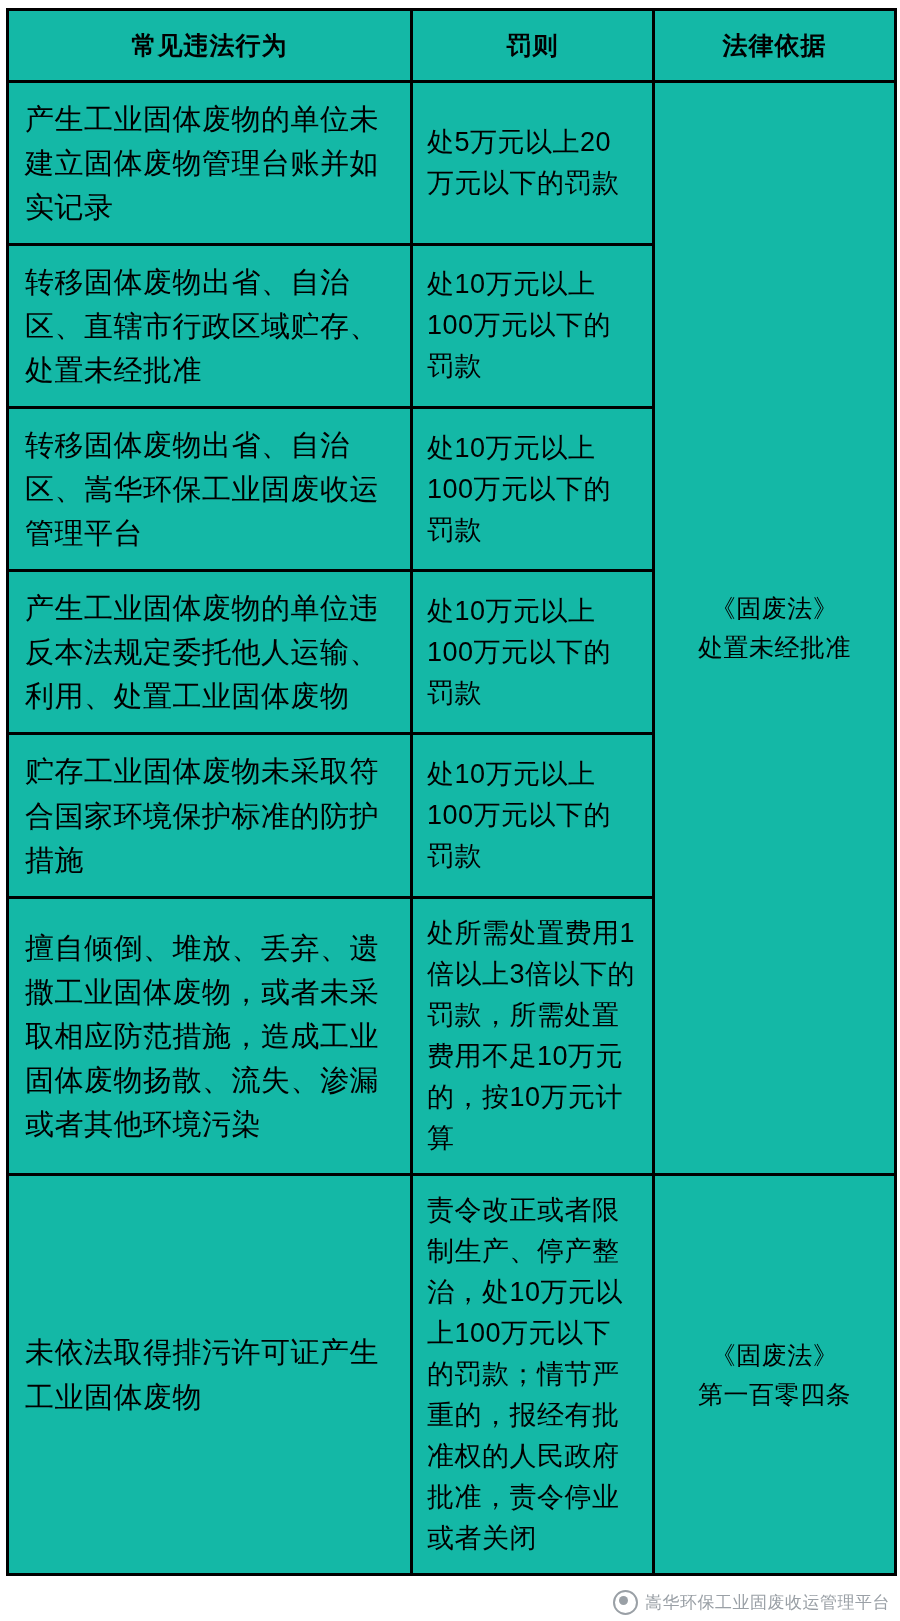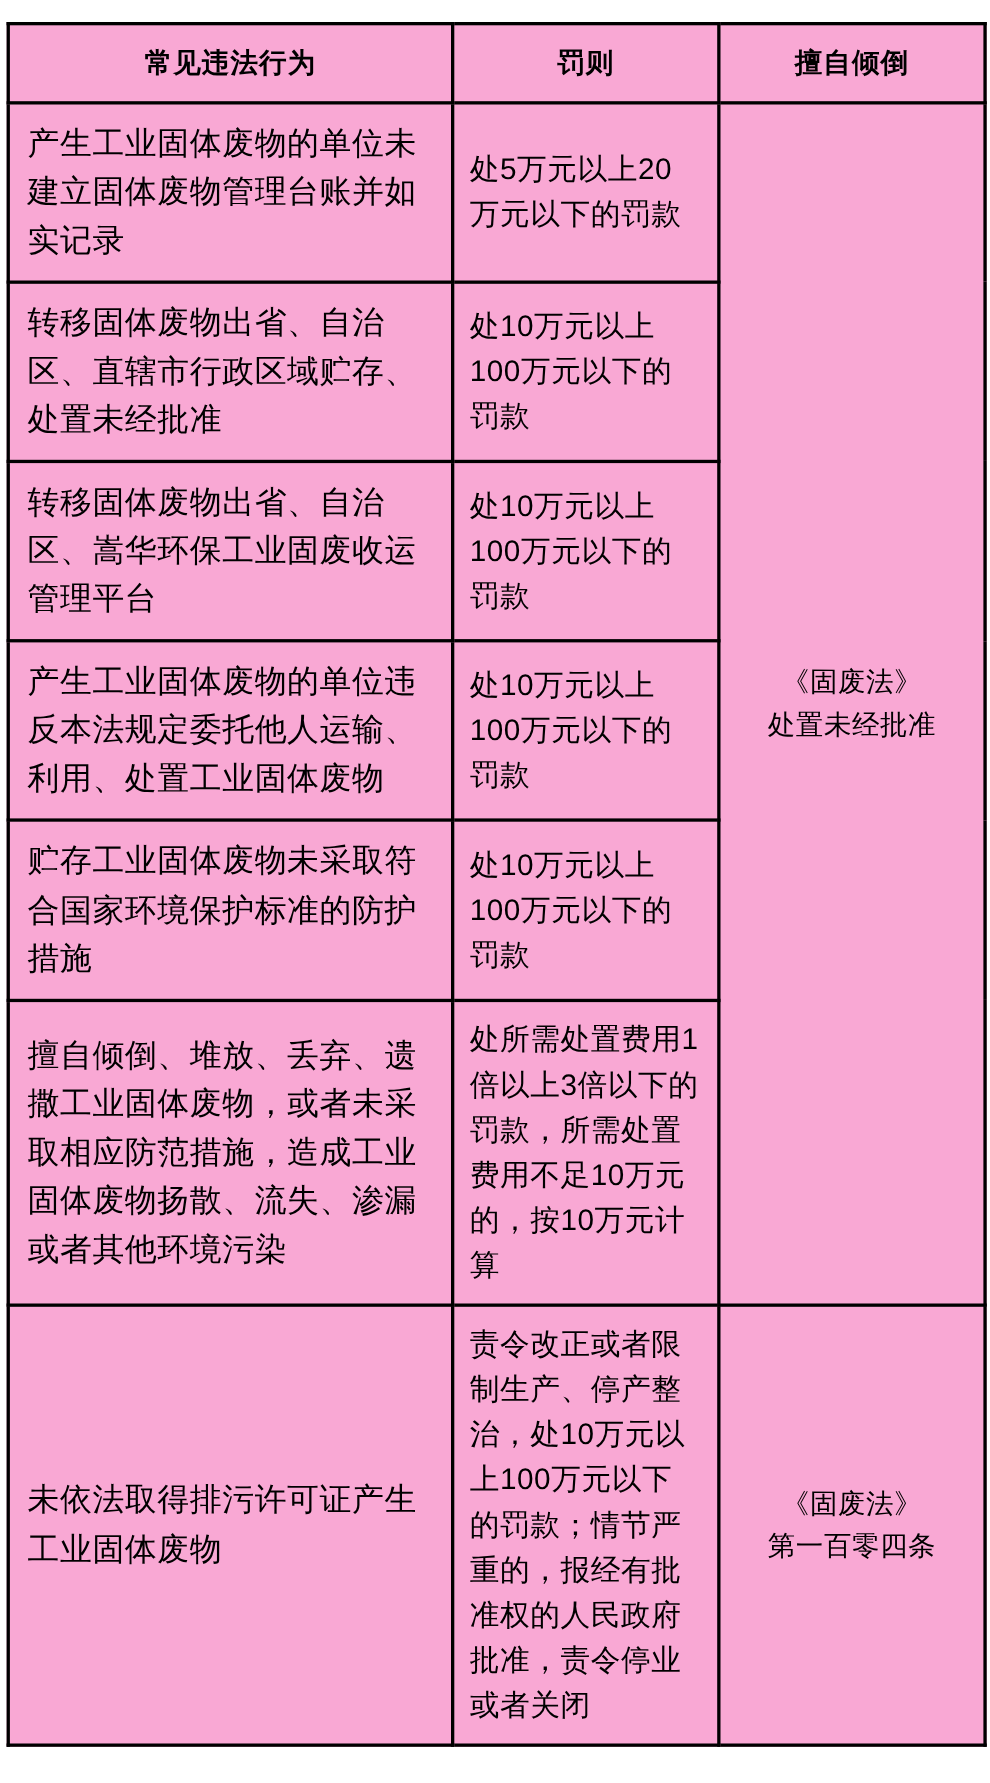--- a/index.html
+++ b/index.html
@@ -18,22 +18,22 @@
     width: 900px;
     height: 1621px;
     position: relative;
     box-sizing: border-box;
     padding: 8px 6px 0 6px;
   }
   table.law-table {
     border-collapse: collapse;
     table-layout: fixed;
     width: 888px;
-    margin: 12px auto;
-    background: #f9a8d4;
+    margin: 0 auto;
+    background: #14b8a6;
   }
   table.law-table col.c1 { width: 404px; }
   table.law-table col.c2 { width: 242px; }
   table.law-table col.c3 { width: 242px; }
 
   table.law-table th,
   table.law-table td {
     border: 3px solid #000000;
     vertical-align: middle;
     box-sizing: border-box;
@@ -109,21 +109,21 @@
   <table class="law-table">
     <colgroup>
       <col class="c1">
       <col class="c2">
       <col class="c3">
     </colgroup>
     <thead>
       <tr>
         <th>常见违法行为</th>
         <th>罚则</th>
-        <th>擅自倾倒</th>
+        <th>法律依据</th>
       </tr>
     </thead>
     <tbody>
       <tr>
         <td class="behavior">产生工业固体废物的单位未建立固体废物管理台账并如实记录</td>
         <td class="penalty">处5万元以上20万元以下的罚款</td>
         <td class="basis" rowspan="6">
           <span class="line">《固废法》</span>
           <span class="line">处置未经批准</span>
         </td>
@@ -152,14 +152,18 @@
         <td class="behavior">未依法取得排污许可证产生工业固体废物</td>
         <td class="penalty">责令改正或者限制生产、停产整治，处10万元以上100万元以下的罚款；情节严重的，报经有批准权的人民政府批准，责令停业或者关闭</td>
         <td class="basis" rowspan="1">
           <span class="line">《固废法》</span>
           <span class="line">第一百零四条</span>
         </td>
       </tr>
     </tbody>
   </table>
 
+  <div class="watermark">
+    <span class="wm-mark"></span>
+    <span>嵩华环保工业固废收运管理平台</span>
+  </div>
 
 </div>
 
 </body></html>

